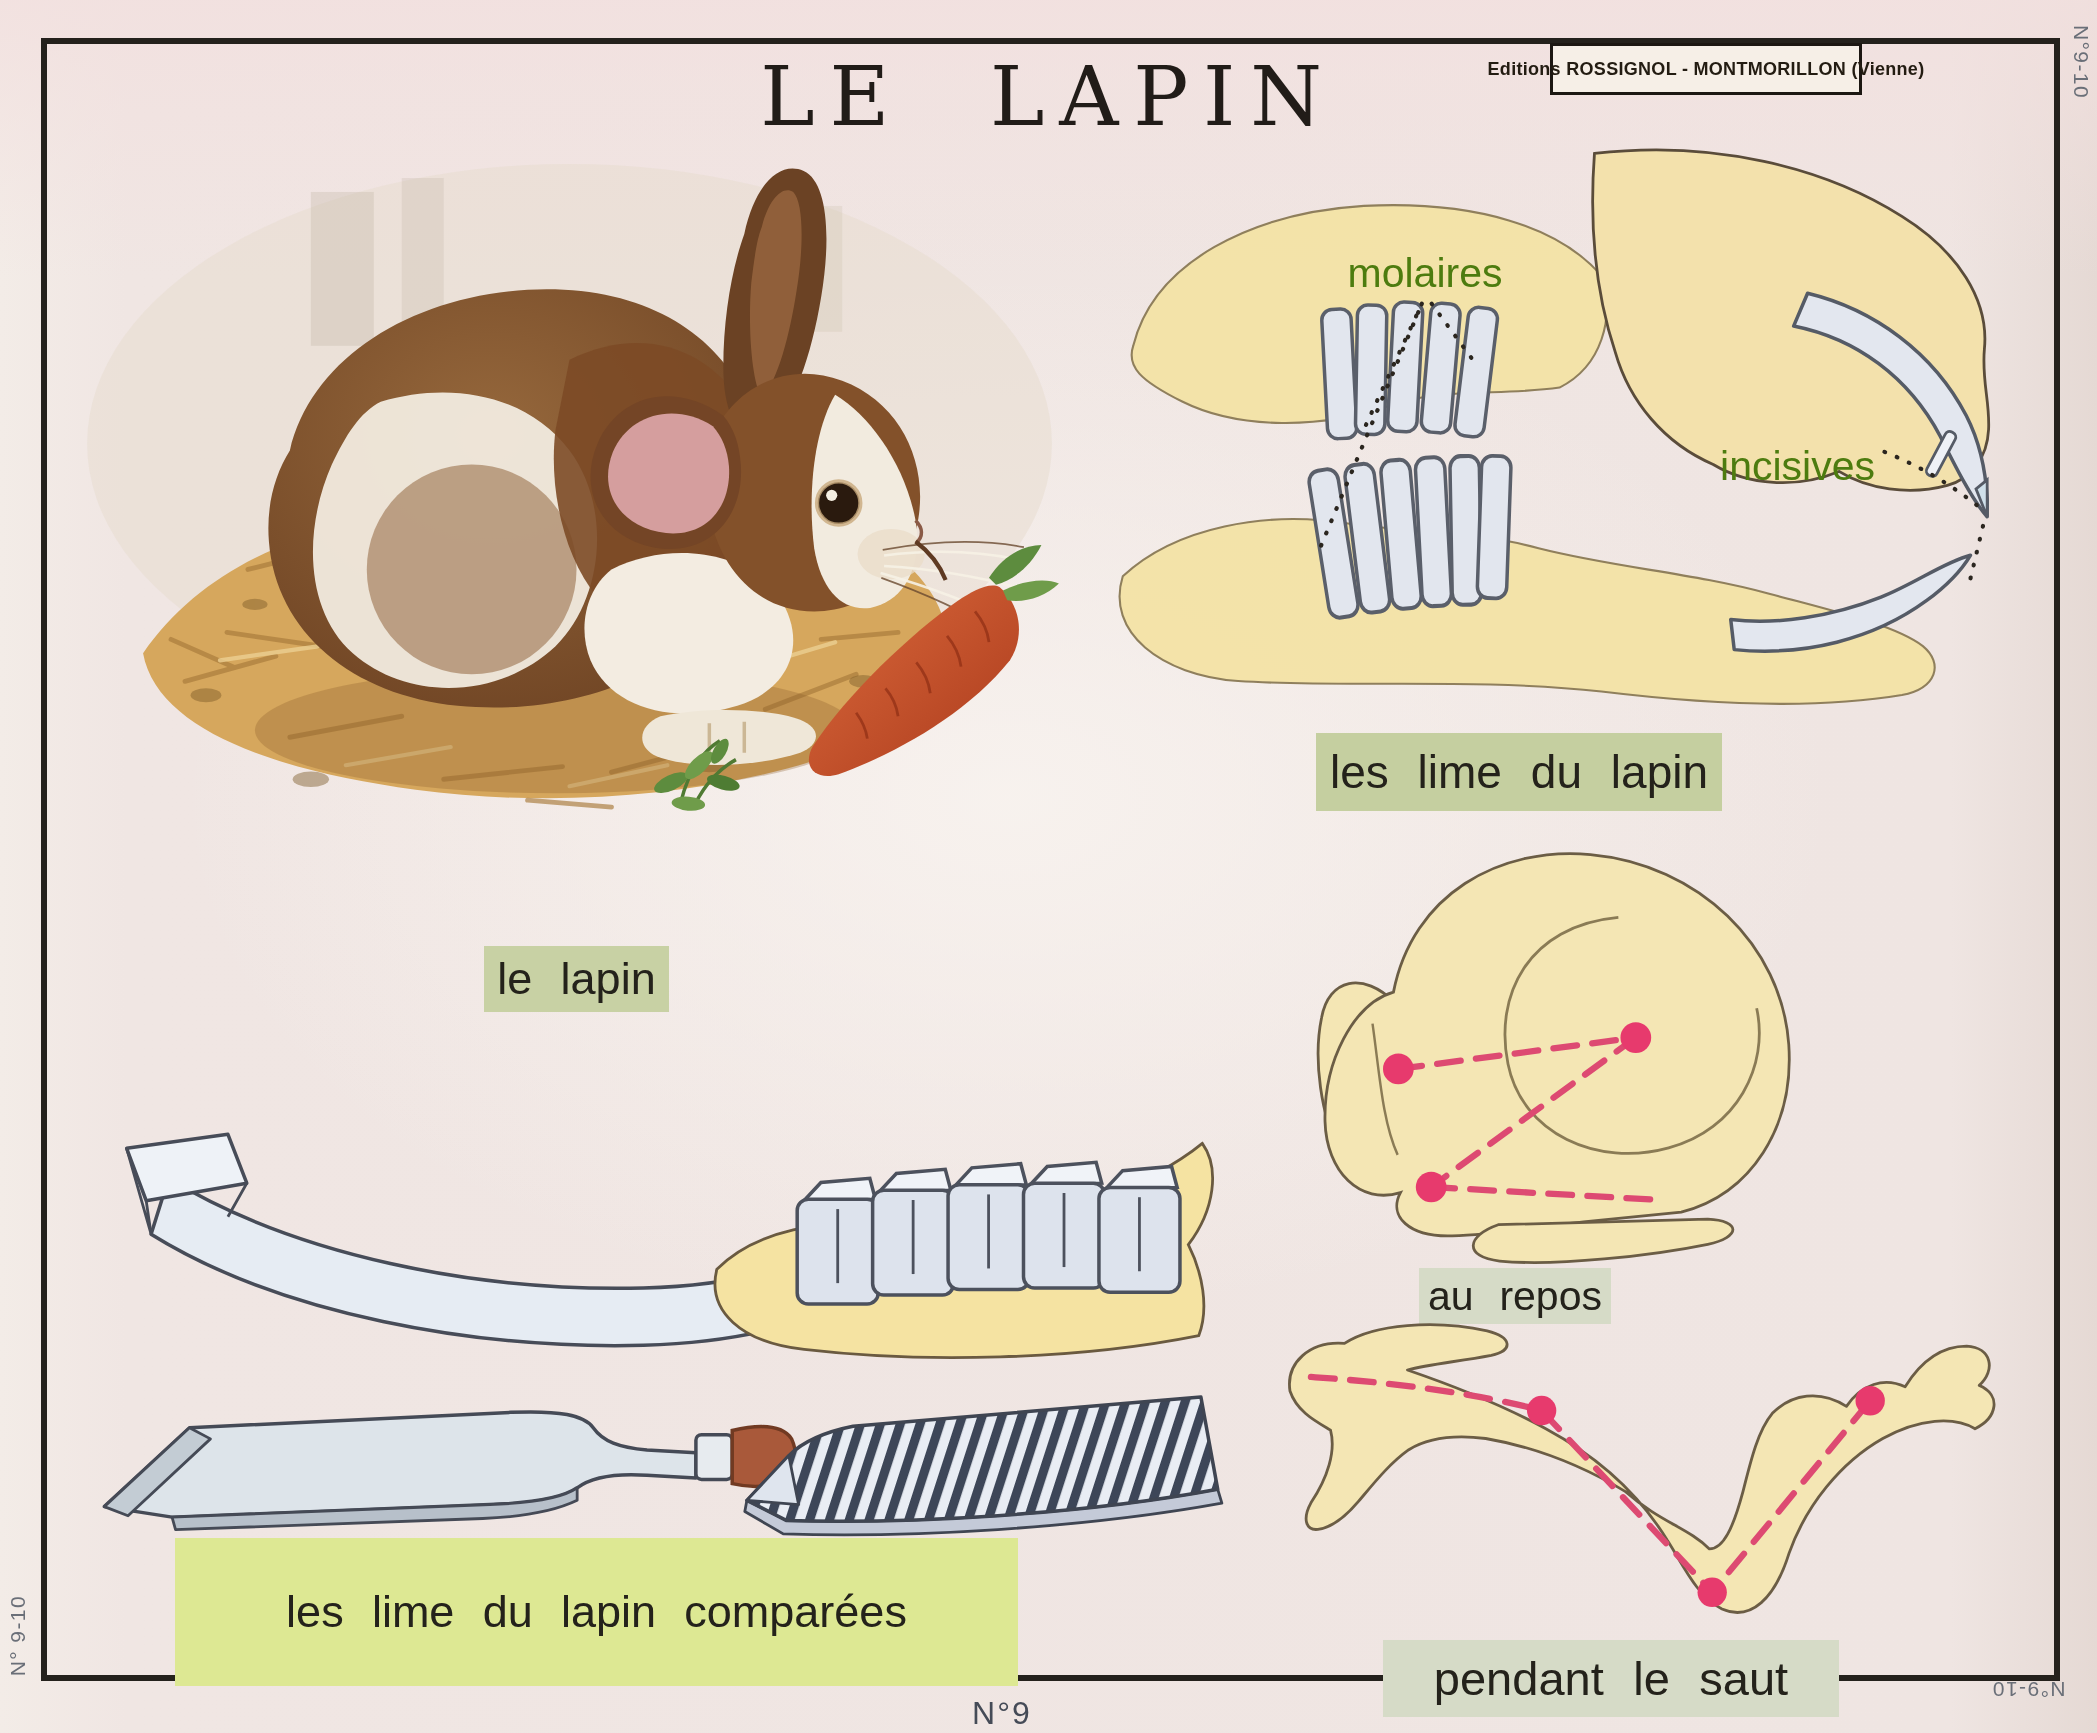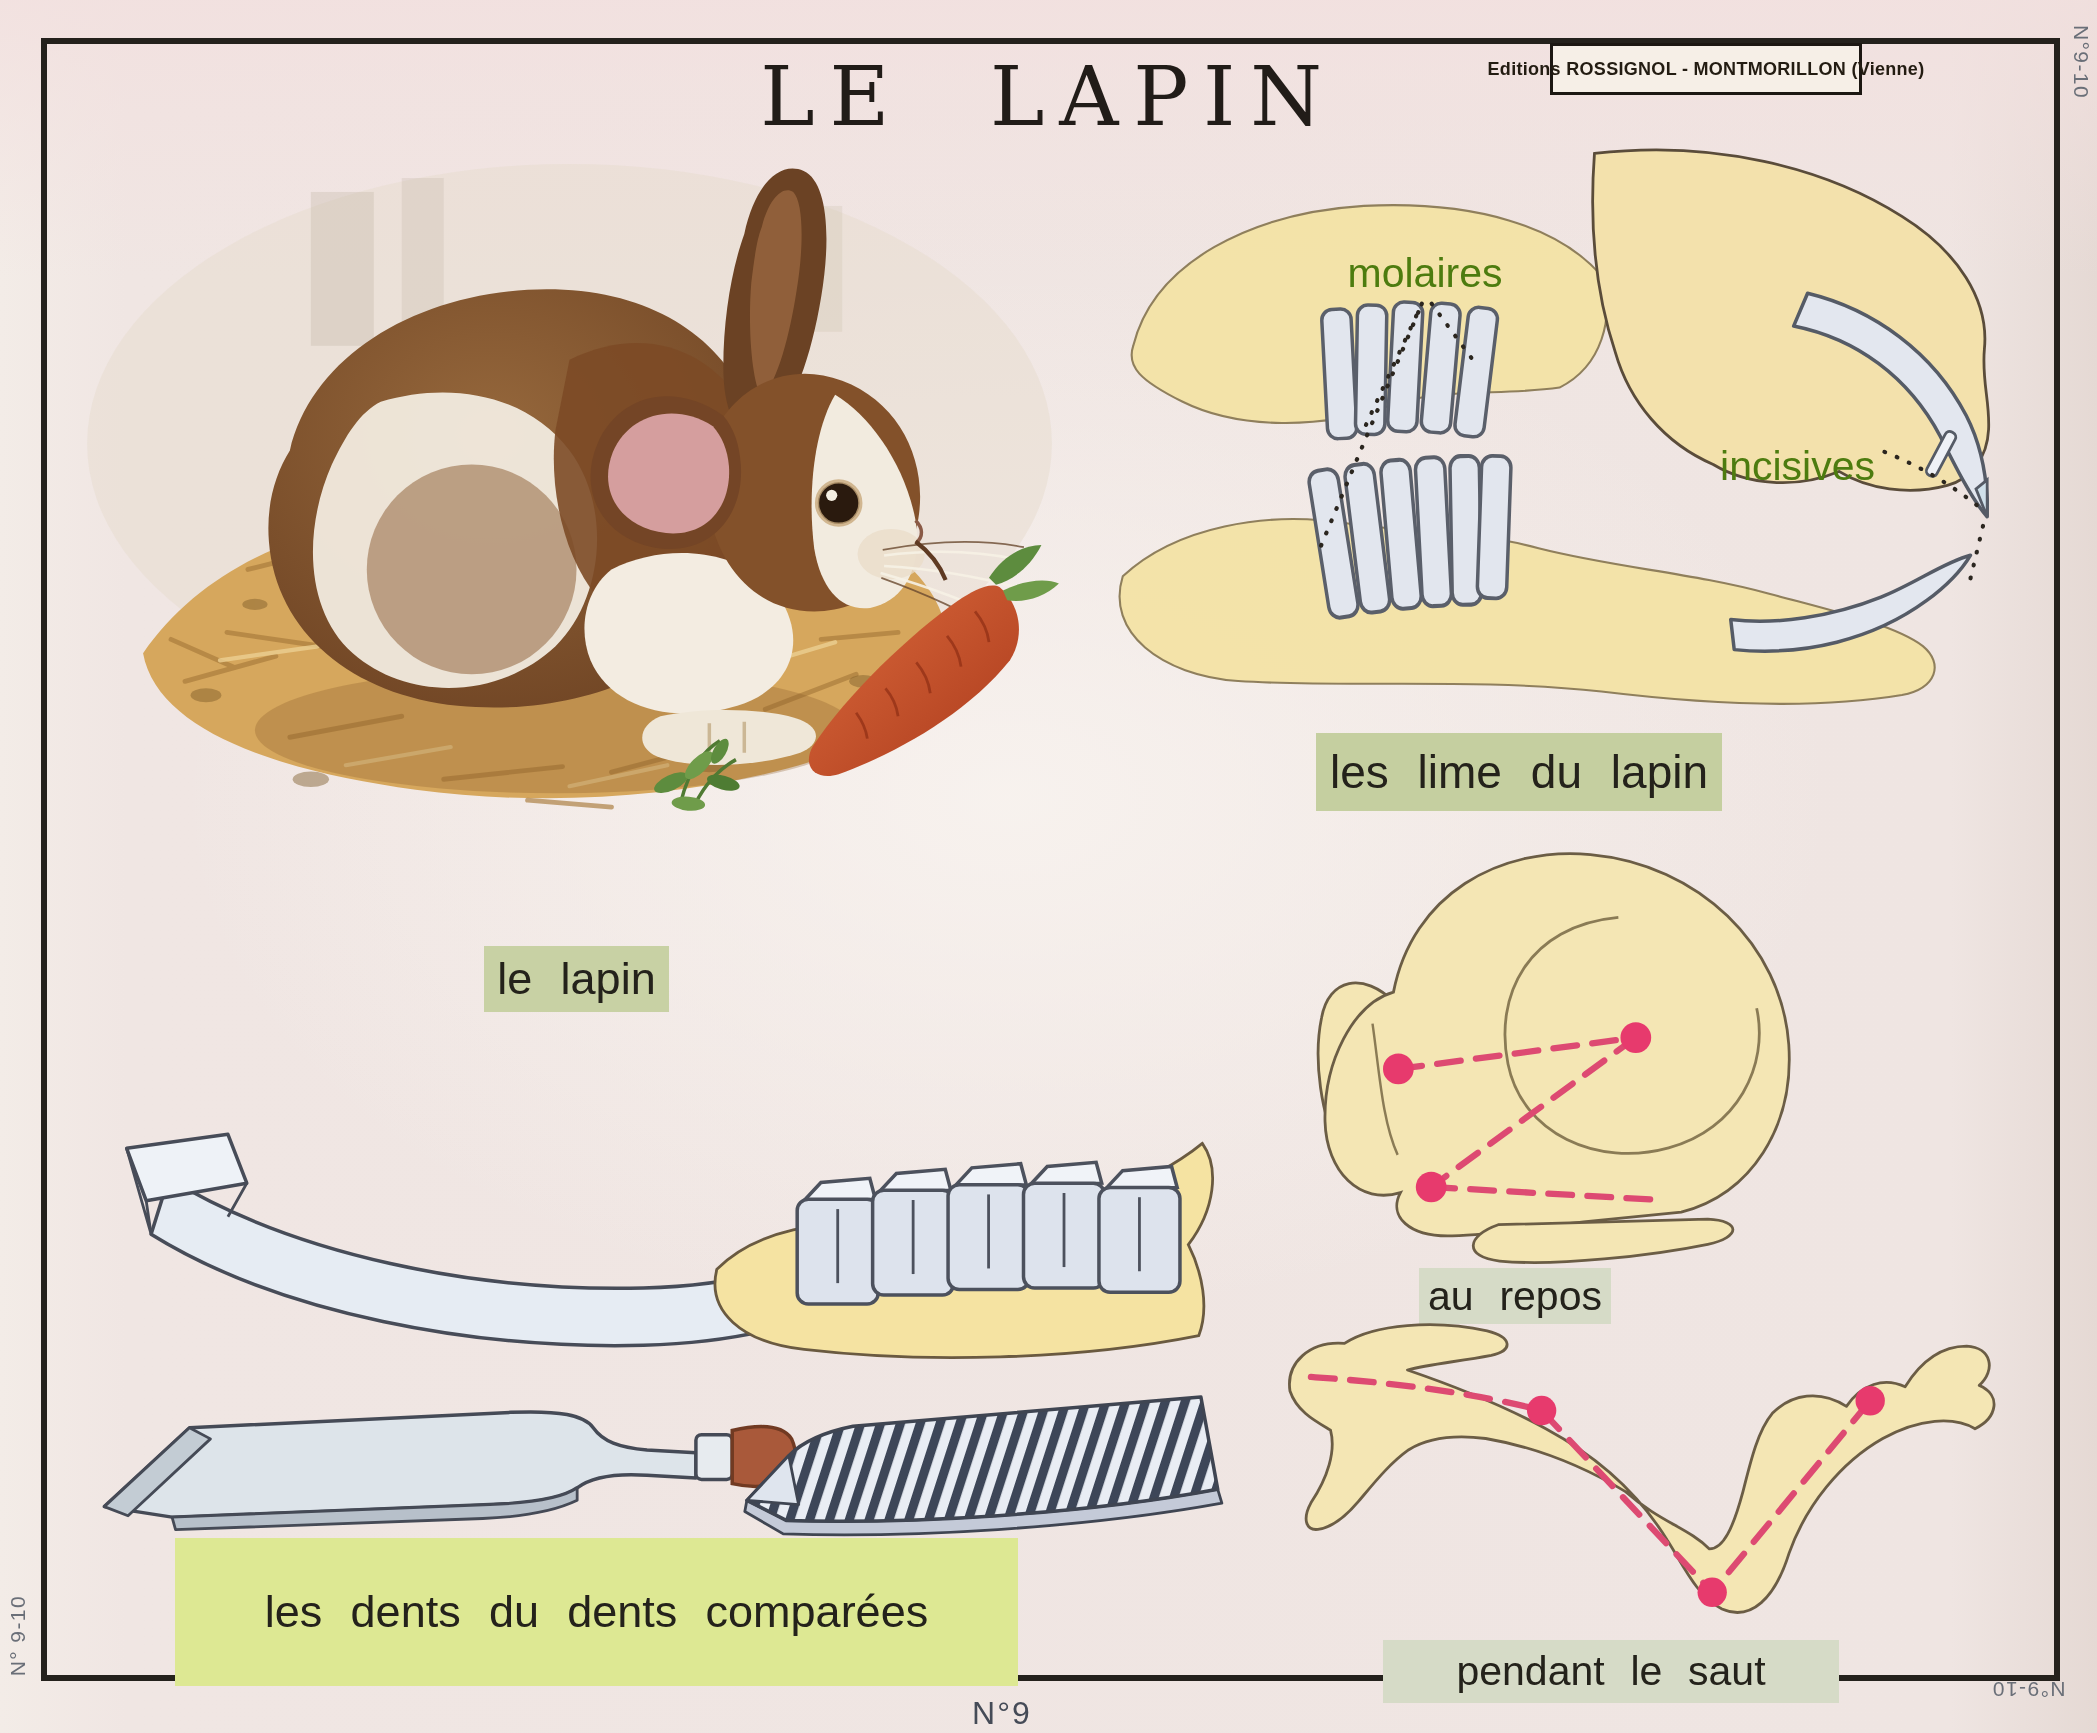--- a/index.html
+++ b/index.html
@@ -27,21 +27,21 @@
   .edge-bottom-right{left:1983px;top:1677px;width:91px;text-align:center;transform:rotate(180deg);}
   .plate{position:absolute;left:972px;top:1695px;width:140px;text-align:left;
     font-size:32px;color:#454b57;letter-spacing:2.1px;}
   .band{position:absolute;display:flex;align-items:center;justify-content:center;
     color:#24221b;word-spacing:.35em;}
   .band-lapin{left:484px;top:946px;width:185px;height:66px;background:#c8d1a4;font-size:45px;}
   .band-teeth{left:1316px;top:733px;width:406px;height:78px;background:#c5cfa0;font-size:46px;}
   .band-tools{left:175px;top:1538px;width:843px;height:148px;background:#dde893;
     flex-direction:column;font-size:45px;line-height:1.55;}
   .band-rest{left:1419px;top:1268px;width:192px;height:56px;background:#d6dbc7;font-size:41px;}
-  .band-jump{left:1383px;top:1640px;width:456px;height:63px;background:#d6dbc7;font-size:41px;}
+  .band-jump{left:1383px;top:1640px;width:456px;height:77px;background:#d6dbc7;font-size:47px;}
   .diagram-label{position:absolute;font-size:41px;color:#4d7c0f;text-align:center;word-spacing:.3em;}
   .label-molaires{left:1323px;top:250px;width:204px;}
   .label-incisives{left:1710px;top:443px;width:175px;}
   figure{position:absolute;margin:0;padding:0;}
   .fig-rabbit{left:80px;top:150px;width:1014px;height:783px;}
   .fig-teeth{left:1112px;top:136px;width:923px;height:580px;}
   .fig-tools{left:84px;top:1112px;width:1140px;height:461px;}
   .fig-rest{left:1290px;top:828px;width:531px;height:447px;}
   .fig-jump{left:1269px;top:1318px;width:741px;height:392px;}
 </style>
@@ -262,21 +262,21 @@
   </g>
   <g>
     <path d="M948,556 L1005,585 C1180,590 1430,576 1622,540 L1628,560 C1430,596 1180,610 1000,604 L945,572 Z" fill="#c4cad8" stroke="#3f4552" stroke-width="4" stroke-linejoin="round"></path>
     <path d="M948,556 L1008,492 C1030,470 1060,458 1100,450 L1598,408 L1622,540 C1430,576 1180,590 1005,585 Z" fill="url(#serr)" stroke="none"></path>
     <path d="M948,556 L1008,492 C1030,470 1060,458 1100,450 L1598,408 L1622,540 C1430,576 1180,590 1005,585 Z" fill="none" stroke="#3f4552" stroke-width="5" stroke-linejoin="round"></path>
     <path d="M948,556 L1008,492 L1022,562 Z" fill="#dfe5ee" stroke="#3f4552" stroke-width="4" stroke-linejoin="round"></path>
   </g>
 </svg>
 </figure>
 <div class="band band-tools">
-  <div>les dents du dents comparées</div>
+  <div>les lime du lapin comparées</div>
 </div>
 
 <figure class="fig-rest">
 <svg width="531" height="447" viewBox="0 0 760 640">
   <path d="M150,250 C105,205 55,215 45,272 C33,330 44,415 72,462 C98,505 142,508 156,472 C140,400 138,315 150,250 Z" fill="#f4e6b4" stroke="#6b5d45" stroke-width="4"></path>
   <path d="M430,38 C300,26 175,95 148,235 C90,252 48,335 50,420 C52,492 100,540 158,522 C140,556 170,586 232,584 C300,582 360,570 420,564 L560,550 C660,524 722,428 714,310 C704,168 585,52 430,38 Z" fill="#f4e6b4" stroke="#6b5d45" stroke-width="4"></path>
   <path d="M298,568 C252,584 248,614 300,620 C380,628 520,612 598,596 C646,586 646,562 598,560 Z" fill="#f4e6b4" stroke="#6b5d45" stroke-width="4"></path>
   <path d="M470,128 C340,140 292,240 312,338 C332,438 440,486 542,458 C640,432 686,340 668,258" fill="none" stroke="#8a7b55" stroke-width="4"></path>
   <path d="M118,280 C128,350 132,420 154,468" fill="none" stroke="#8a7b55" stroke-width="3.5"></path>
   <g stroke="#dd4a72" stroke-width="9" stroke-dasharray="34 22" fill="none" stroke-linecap="round">

